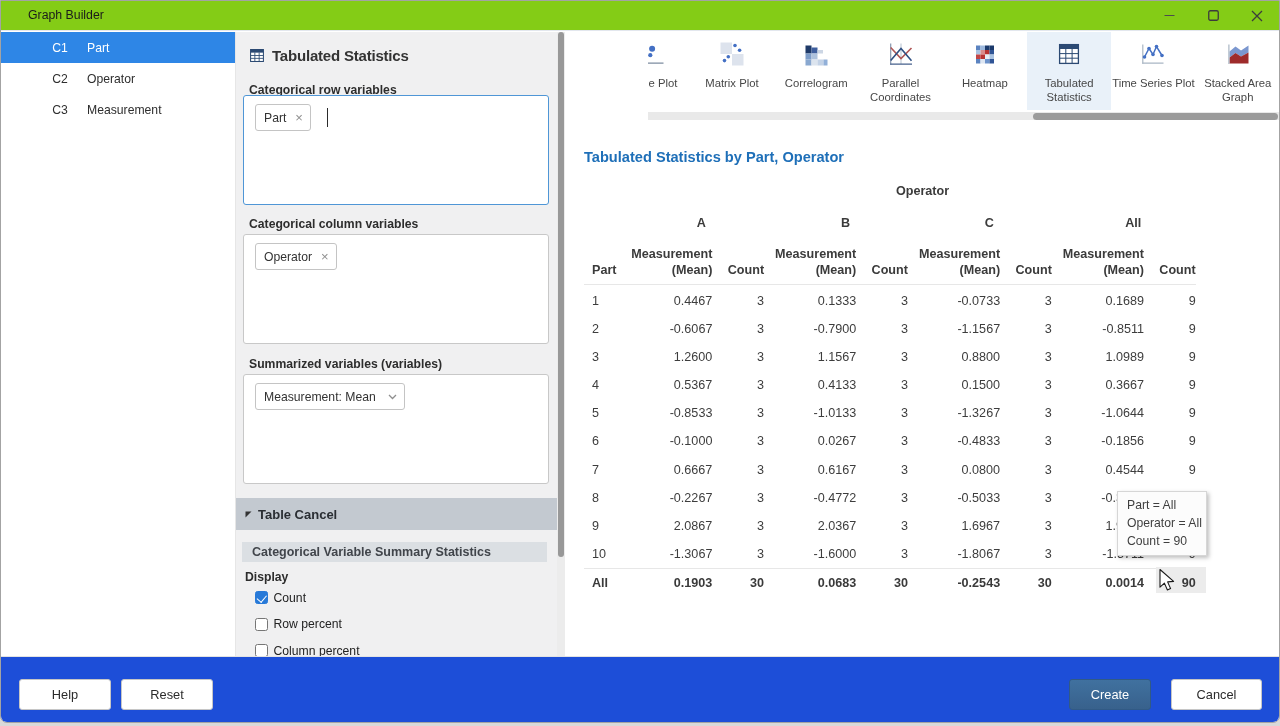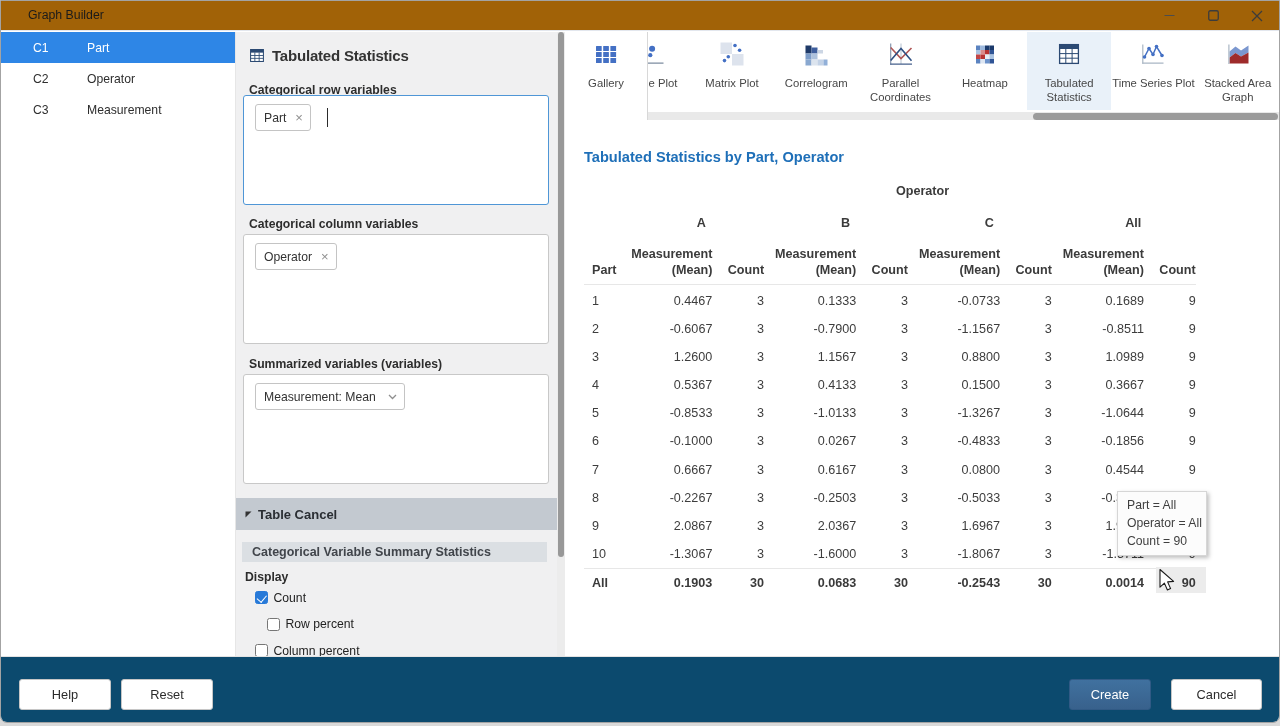--- a/index.html
+++ b/index.html
@@ -2,28 +2,28 @@
 <html><head>
 <meta charset="utf-8">
 <style>
   html,body{margin:0;padding:0;}
   body{width:1280px;height:726px;background:#d9d9d9;font-family:"Liberation Sans",sans-serif;position:relative;overflow:hidden;
        -webkit-font-smoothing:antialiased;}
   *{box-sizing:border-box;}
   .window{position:absolute;left:0;top:0;width:1280px;height:723px;background:#fff;border:1px solid #a3a3a3;
           border-radius:0 0 7px 7px;overflow:hidden;}
   
-  .titlebar{position:absolute;left:0;top:0;right:0;height:30px;background:#a16207;border-bottom:1px solid #e3e7ee;}
+  .titlebar{position:absolute;left:0;top:0;right:0;height:30px;background:#84cc16;border-bottom:1px solid #e3e7ee;}
   .titlebar .title{position:absolute;left:27px;top:7px;font-size:12.3px;color:#1b1b1b;}
   .win-controls{position:absolute;right:0px;top:0;height:29px;display:flex;}
   .win-btn{width:44px;height:29px;display:flex;align-items:center;justify-content:center;cursor:default;}
   
   .sidebar{position:absolute;left:0;top:31px;width:235px;height:624px;background:#fff;border-right:1px solid #e6e6e6;}
   .sidebar-row{height:31.4px;display:flex;align-items:center;font-size:12.2px;color:#2e2e2e;}
-  .sidebar-row .cid{width:86px;padding-left:32px;}
+  .sidebar-row .cid{width:86px;padding-left:32px;text-align:center;}
   .sidebar-row.selected{background:#2e86e6;color:#fff;}
   
   .panel{position:absolute;left:235px;top:31px;width:321px;height:624px;background:#f0f0f1;overflow:hidden;}
   .panel-header{position:absolute;left:14px;top:15px;display:flex;align-items:center;}
   .panel-header .ph-title{margin-left:8px;font-size:15px;font-weight:bold;color:#333;letter-spacing:-0.2px;}
   .field-label{position:absolute;left:13px;font-size:12.2px;font-weight:bold;color:#2d2d2d;}
   .varbox{position:absolute;left:7px;width:306px;background:#fff;border:1px solid #c8c8c8;border-radius:3px;
           padding:8.5px 11px;display:flex;align-items:flex-start;}
   .varbox.focused{border-color:#4f96d6;}
   .chip{display:inline-flex;align-items:center;height:27px;background:#fff;border:1px solid #c4c4c4;border-radius:3px;
@@ -79,21 +79,21 @@
   .stat-table .cell{align-self:center;text-align:right;line-height:28.1px;align-self:stretch;}
   .stat-table .cell.part{text-align:left;padding-left:8px;}
   .stat-table .allrow{font-weight:bold;color:#3a3a3a;border-top:1px solid #e7e7e7;line-height:28.5px;position:relative;}
   .stat-table .hl{position:absolute;left:12px;top:-1.5px;width:50px;height:26px;background:#ececec;z-index:0;}
   .stat-table .hl-txt{position:relative;z-index:1;}
   
   .tooltip{position:absolute;left:552px;top:371px;width:90px;height:65px;background:#fcfcfc;border:1px solid #d6d6d6;
            box-shadow:1.5px 2px 4px rgba(0,0,0,0.25);font-size:12.2px;color:#3f3f3f;padding:4px 0 0 9px;line-height:18px;z-index:5;}
   .cursor{position:absolute;left:593px;top:448px;z-index:6;}
   
-  .footer{position:absolute;left:0;right:0;top:655px;height:67px;background:#0c4a6e;border-top:1px solid #e3e3e3;padding-left:47px;}
+  .footer{position:absolute;left:0;right:0;top:655px;height:67px;background:#1d4ed8;border-top:1px solid #e3e3e3;padding-left:47px;}
   .btn{position:absolute;top:22px;height:31px;background:#fff;border:1px solid #c6c6c6;border-radius:3px;
        font-family:"Liberation Sans",sans-serif;font-size:12.8px;color:#2b2b2b;text-align:center;padding:0;}
   .btn.primary{background:linear-gradient(#40719f,#38618c);border-color:#315a85;color:#fff;}
 </style>
 </head>
 <body>
 
 <div class="window">
 
   <div class="titlebar">
@@ -181,53 +181,37 @@
       <span class="ob-label">Table Cancel</span>
     </div>
 
     <div class="section-hdr" style="top:510px;">Categorical Variable Summary Statistics</div>
     <div class="display-label" style="top:537.5px;">Display</div>
     <div>
         <div class="cb-row" style="top: 558.5px;">
     <span class="cb checked"></span>
     <span class="cb-label">Count</span>
   </div>
-        <div class="cb-row" style="top: 585.2px; margin-left: 12px;">
+        <div class="cb-row" style="top: 585.2px;">
     <span class="cb"></span>
     <span class="cb-label">Row percent</span>
   </div>
         <div class="cb-row" style="top: 611.9px;">
     <span class="cb"></span>
     <span class="cb-label">Column percent</span>
   </div>
       </div>
   </div>
 
   <div class="vscroll">
     <div class="vthumb"></div>
   </div>
 
   <div class="main">
     <div class="gallery">
-      <div class="gallery-fixed">
-        <div class="icon">
-            <svg width="24" height="24" viewBox="0 0 24 24">
-              <rect x="2" y="4" width="5.7" height="5" rx="0.5" fill="#4470c4"></rect>
-              <rect x="9.2" y="4" width="5.7" height="5" rx="0.5" fill="#4470c4"></rect>
-              <rect x="16.4" y="4" width="5.7" height="5" rx="0.5" fill="#4470c4"></rect>
-              <rect x="2" y="10" width="5.7" height="5" rx="0.5" fill="#4470c4"></rect>
-              <rect x="9.2" y="10" width="5.7" height="5" rx="0.5" fill="#4470c4"></rect>
-              <rect x="16.4" y="10" width="5.7" height="5" rx="0.5" fill="#4470c4"></rect>
-              <rect x="2" y="16" width="5.7" height="5" rx="0.5" fill="#4470c4"></rect>
-              <rect x="9.2" y="16" width="5.7" height="5" rx="0.5" fill="#4470c4"></rect>
-              <rect x="16.4" y="16" width="5.7" height="5" rx="0.5" fill="#4470c4"></rect>
-            </svg>
-          </div>
-        <div class="label">Gallery</div>
-      </div>
       <div class="strip-wrap">
         <div class="strip">
             <div class="tile partial">
     <div class="icon">
                 <svg width="22" height="40" viewBox="0 0 22 40">
                   <circle cx="8.1" cy="4.8" r="3" fill="#4470c4"></circle>
                   <circle cx="6.3" cy="11.2" r="2.1" fill="#4470c4"></circle>
                   <line x1="0" y1="19.2" x2="19.5" y2="19.2" stroke="#7d8ca0" stroke-width="1.3"></line>
                 </svg>
               </div>
@@ -430,21 +414,21 @@
           <div class="cell" style="grid-area: 11 / 3;">3</div>
           <div class="cell" style="grid-area: 11 / 4;">0.6167</div>
           <div class="cell" style="grid-area: 11 / 5;">3</div>
           <div class="cell" style="grid-area: 11 / 6;">0.0800</div>
           <div class="cell" style="grid-area: 11 / 7;">3</div>
           <div class="cell" style="grid-area: 11 / 8;">0.4544</div>
           <div class="cell" style="grid-area: 11 / 9;">9</div>
           <div class="cell part" style="grid-area: 12 / 1;">8</div>
           <div class="cell" style="grid-area: 12 / 2;">-0.2267</div>
           <div class="cell" style="grid-area: 12 / 3;">3</div>
-          <div class="cell" style="grid-area: 12 / 4;">-0.2503</div>
+          <div class="cell" style="grid-area: 12 / 4;">-0.4772</div>
           <div class="cell" style="grid-area: 12 / 5;">3</div>
           <div class="cell" style="grid-area: 12 / 6;">-0.5033</div>
           <div class="cell" style="grid-area: 12 / 7;">3</div>
           <div class="cell" style="grid-area: 12 / 8;">-0.3422</div>
           <div class="cell" style="grid-area: 12 / 9;">9</div>
           <div class="cell part" style="grid-area: 13 / 1;">9</div>
           <div class="cell" style="grid-area: 13 / 2;">2.0867</div>
           <div class="cell" style="grid-area: 13 / 3;">3</div>
           <div class="cell" style="grid-area: 13 / 4;">2.0367</div>
           <div class="cell" style="grid-area: 13 / 5;">3</div>

